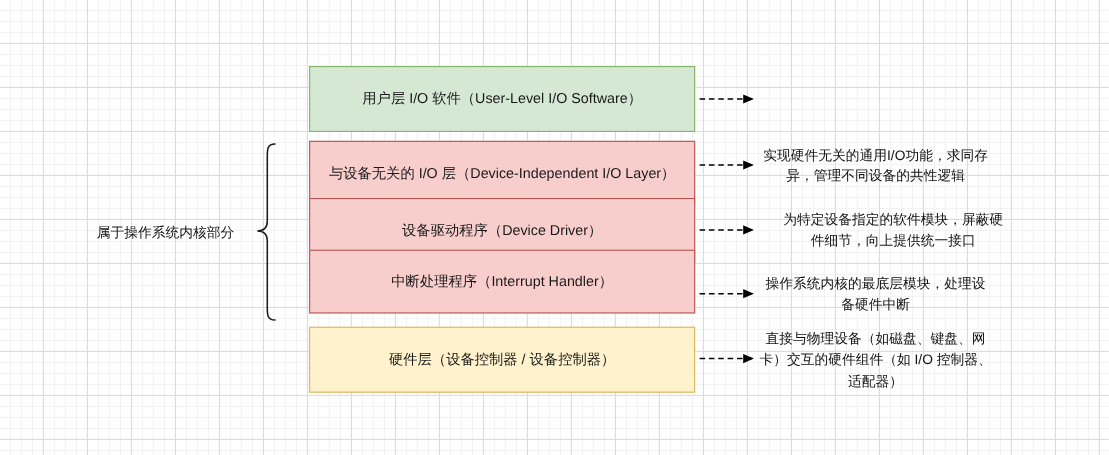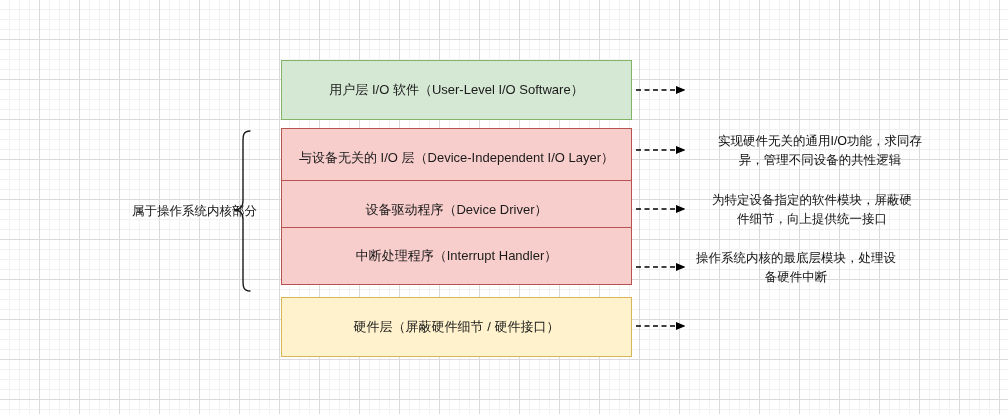--- a/index.html
+++ b/index.html
@@ -58,21 +58,20 @@
     width: 1008px;
     height: 414px;
     pointer-events: none;
   }
 
   .left-label {
     position: absolute;
     font-size: 12.5px;
     color: #111111;
     white-space: nowrap;
-    margin-left: 44px;
   }
 </style>
 </head>
 <body>
 
 <div id="canvas">
 
   <svg class="arrow-svg" viewBox="0 0 1008 414">
     <defs>
       <marker id="arrowhead" markerWidth="7" markerHeight="7" refX="6" refY="3" orient="auto">
@@ -97,23 +96,24 @@
   <div class="left-label" style="left:88px; top:203px;">属于操作系统内核部分</div>
 
   <div class="stack-box lay-green" style="top:60px; height:60px;">用户层 I/O 软件（User-Level I/O Software）</div>
 
   <div class="stack-box lay-red" style="top:128px; height:60px;">与设备无关的 I/O 层（Device-Independent I/O Layer）</div>
 
   <div class="stack-box lay-red" style="top:180px; height:59px;">设备驱动程序（Device Driver）</div>
 
   <div class="stack-box lay-red" style="top:227px; height:58px;">中断处理程序（Interrupt Handler）</div>
 
-  <div class="stack-box lay-yellow" style="top:297px; height:60px;">硬件层（屏蔽硬件细节 / 硬件接口）</div>
+  <div class="stack-box lay-yellow" style="top:297px; height:60px;">硬件层（设备控制器 / 设备控制器）</div>
 
 
-  <div class="annot" style="top:132px;margin-left:24px;">实现硬件无关的通用I/O功能，求同存异，管理不同设备的共性逻辑</div>
+  <div class="annot" style="top:132px;">实现硬件无关的通用I/O功能，求同存异，管理不同设备的共性逻辑</div>
 
   <div class="annot" style="top:191px;margin-left:16px;">为特定设备指定的软件模块，屏蔽硬件细节，向上提供统一接口</div>
 
   <div class="annot" style="top:249px;">操作系统内核的最底层模块，处理设备硬件中断</div>
 
+  <div class="annot" style="top:299px;">直接与物理设备（如磁盘、键盘、网卡）交互的硬件组件（如 I/O 控制器、适配器）</div>
 
 </div>
 
 </body></html>

